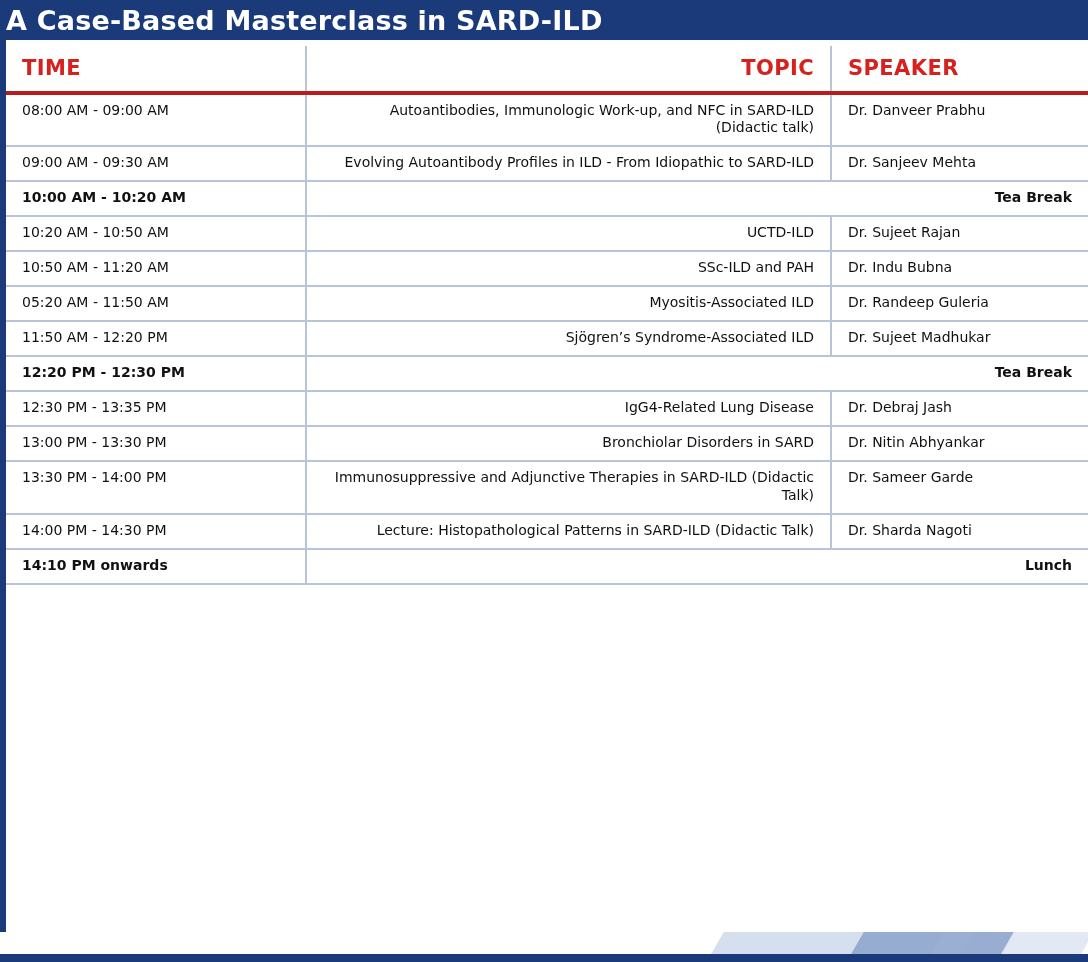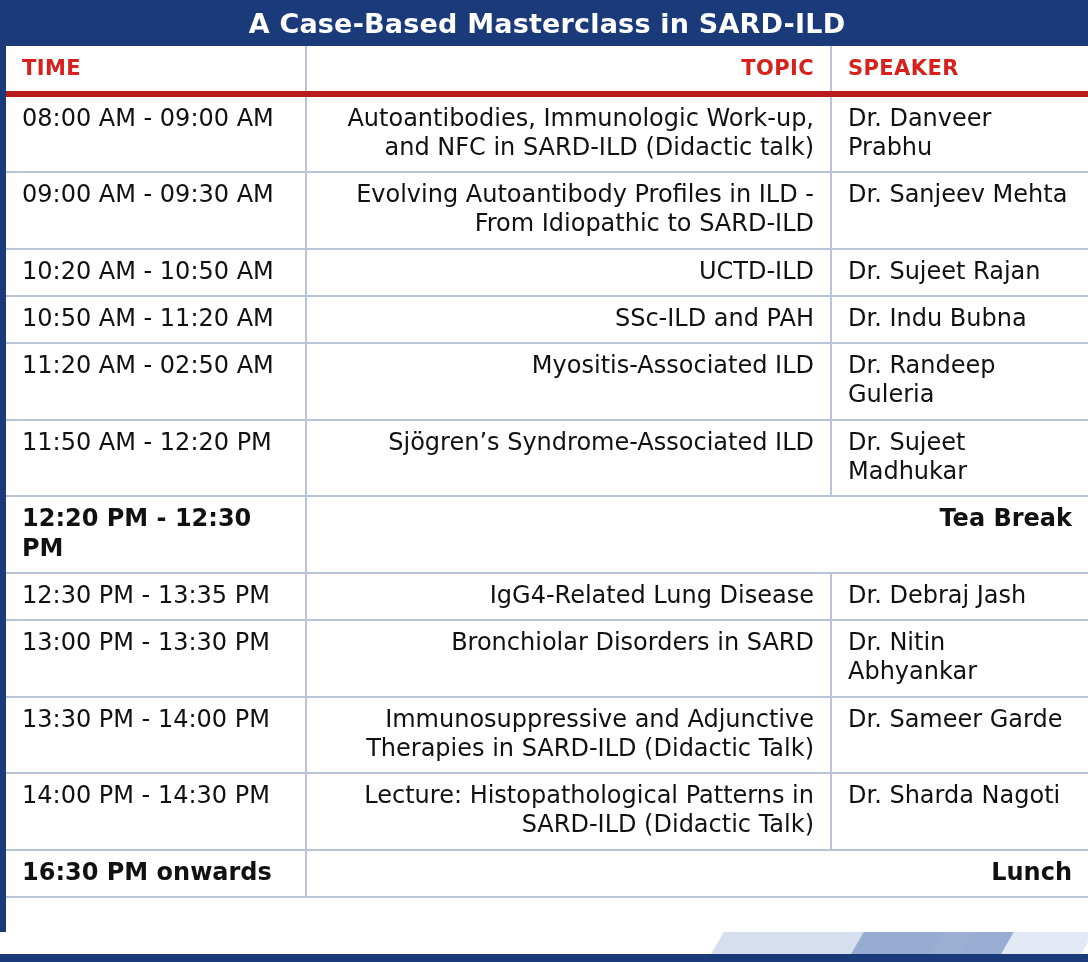--- a/index.html
+++ b/index.html
@@ -26,25 +26,24 @@
     top: 0;
     width: 6px;
     height: 932px;
     background: #1b3a7a;
   }
   .header-bar {
     position: absolute;
     left: 6px;
     top: 0;
     width: 1082px;
-    height: 46px;
+    height: 40px;
     background: #1b3a7a;
     display: flex;
     align-items: center;
-    justify-content: center;
   }
   .header-title {
     color: #ffffff;
     font-size: 27px;
     font-weight: bold;
     letter-spacing: 0.2px;
     font-family: "DejaVu Sans", sans-serif;
   }
   .table-wrap {
     position: absolute;
@@ -57,33 +56,33 @@
     width: 1082px;
     table-layout: fixed;
   }
   table.agenda col.c-time { width: 300px; }
   table.agenda col.c-topic { width: 525px; }
   table.agenda col.c-speaker { width: 257px; }
 
   table.agenda th, table.agenda td {
     vertical-align: top;
     padding: 7px 16px 9px 16px;
-    font-size: 24px;
+    font-size: 14px;
     color: #111111;
     line-height: 1.22;
     border-bottom: 2px solid #b9c4d6;
   }
   table.agenda th {
     color: #d6211d;
     font-weight: bold;
     font-size: 21px;
     letter-spacing: 0.4px;
     padding-top: 10px;
     text-align: left;
-    border-bottom: 6px solid #b91c1c;
+    border-bottom: 4px solid #b91c1c;
   }
   table.agenda td.col-time,
   table.agenda th.col-time {
     border-right: 2px solid #b9c4d6;
   }
   table.agenda td.col-topic,
   table.agenda th.col-topic {
     border-right: 2px solid #b9c4d6;
     text-align: right;
   }
@@ -170,32 +169,36 @@
           <tr>
             <td class="col-time">08:00 AM - 09:00 AM</td>
             <td class="col-topic">Autoantibodies, Immunologic Work-up, and NFC in SARD-ILD (Didactic talk)</td>
             <td class="col-speaker">Dr. Danveer Prabhu</td>
           </tr>
           <tr>
             <td class="col-time">09:00 AM - 09:30 AM</td>
             <td class="col-topic">Evolving Autoantibody Profiles in ILD - From Idiopathic to SARD-ILD</td>
             <td class="col-speaker">Dr. Sanjeev Mehta</td>
           </tr>
+          <tr class="break">
+            <td class="col-time">10:00 AM - 10:20 AM</td>
+            <td class="col-topic" colspan="2">Tea Break</td>
+          </tr>
           <tr>
             <td class="col-time">10:20 AM - 10:50 AM</td>
             <td class="col-topic">UCTD-ILD</td>
             <td class="col-speaker">Dr. Sujeet Rajan</td>
           </tr>
           <tr>
             <td class="col-time">10:50 AM - 11:20 AM</td>
             <td class="col-topic">SSc-ILD and PAH</td>
             <td class="col-speaker">Dr. Indu Bubna</td>
           </tr>
           <tr>
-            <td class="col-time">11:20 AM - 02:50 AM</td>
+            <td class="col-time">05:20 AM - 11:50 AM</td>
             <td class="col-topic">Myositis-Associated ILD</td>
             <td class="col-speaker">Dr. Randeep Guleria</td>
           </tr>
           <tr>
             <td class="col-time">11:50 AM - 12:20 PM</td>
             <td class="col-topic">Sjögren’s Syndrome-Associated ILD</td>
             <td class="col-speaker">Dr. Sujeet Madhukar</td>
           </tr>
           <tr class="break">
             <td class="col-time">12:20 PM - 12:30 PM</td>
@@ -215,21 +218,21 @@
             <td class="col-time">13:30 PM - 14:00 PM</td>
             <td class="col-topic">Immunosuppressive and Adjunctive Therapies in SARD-ILD (Didactic Talk)</td>
             <td class="col-speaker">Dr. Sameer Garde</td>
           </tr>
           <tr>
             <td class="col-time">14:00 PM - 14:30 PM</td>
             <td class="col-topic">Lecture: Histopathological Patterns in SARD-ILD (Didactic Talk)</td>
             <td class="col-speaker">Dr. Sharda Nagoti</td>
           </tr>
           <tr class="break">
-            <td class="col-time">16:30 PM onwards</td>
+            <td class="col-time">14:10 PM onwards</td>
             <td class="col-topic" colspan="2">Lunch</td>
           </tr>
         </tbody>
     </table>
   </div>
 
   <div class="footer-strip">
     <div class="footer-swoosh-c"></div>
     <div class="footer-swoosh-a"></div>
     <div class="footer-swoosh-b"></div>

